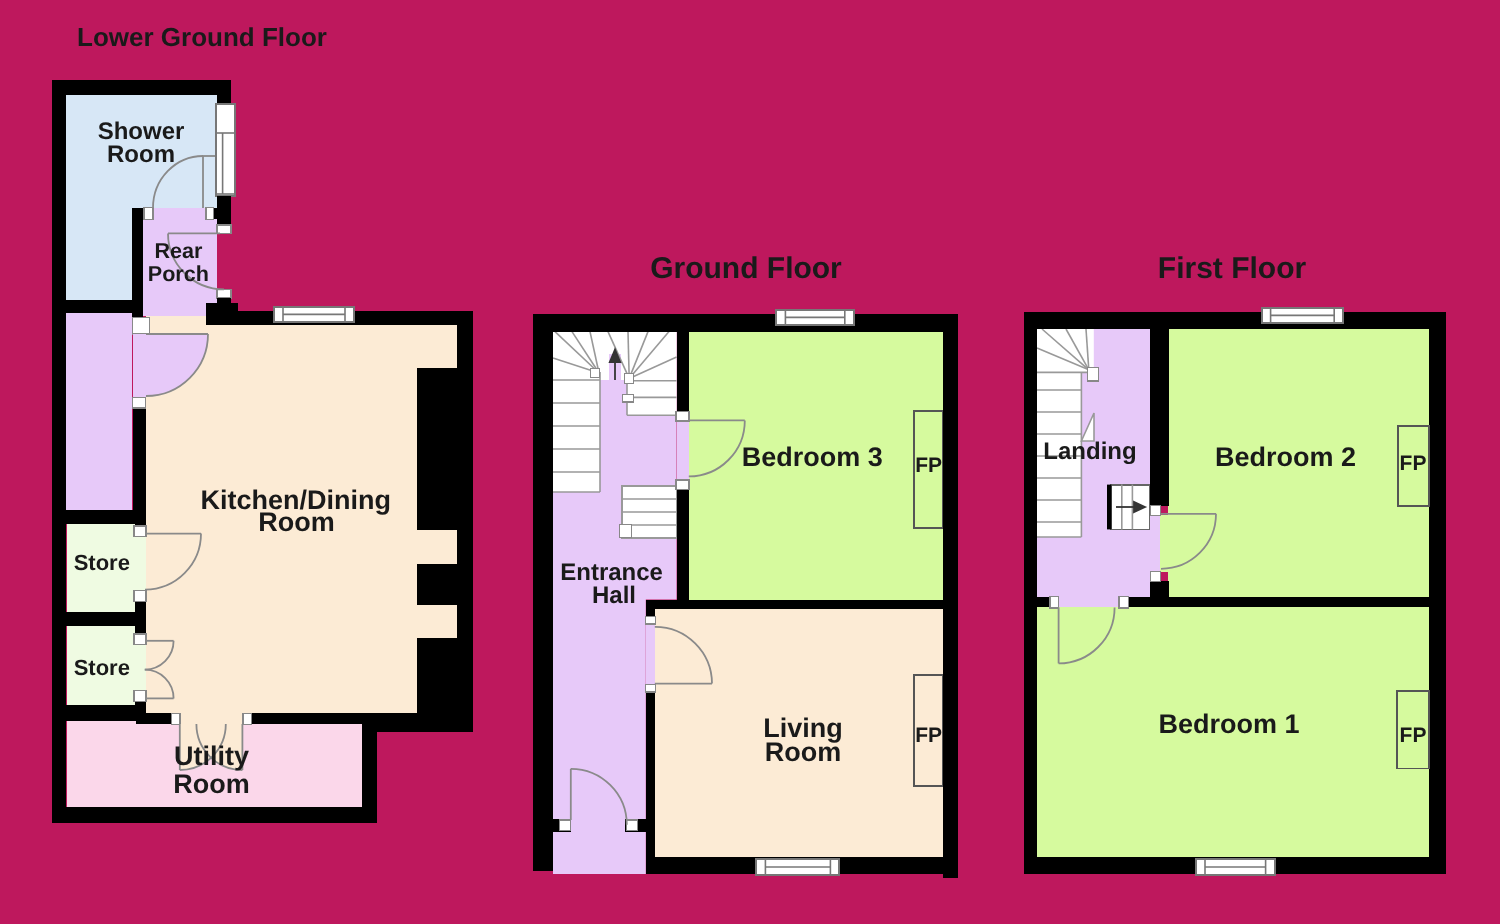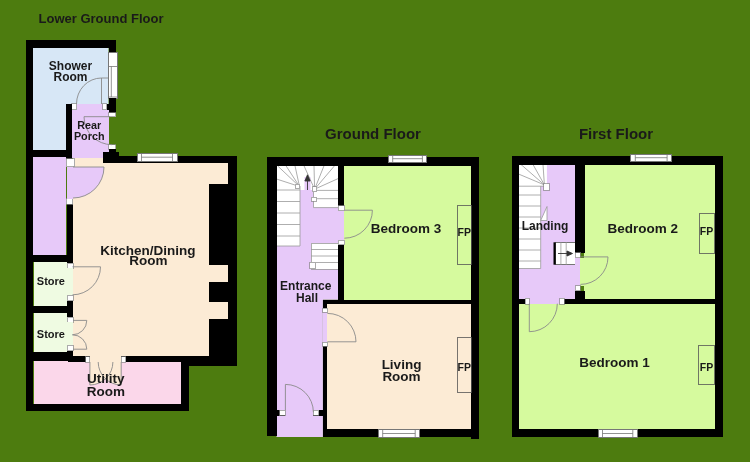--- a/index.html
+++ b/index.html
@@ -1,16 +1,16 @@
 <!DOCTYPE html>
 <html><head>
 <meta charset="utf-8">
 <style>
 html,body{margin:0;padding:0;background:#ffffff;}
-#page{position:relative;width:750px;height:462px;background:#4d7c0f;overflow:hidden;}
+#page{position:relative;width:750px;height:462px;background:#be185d;overflow:hidden;}
 svg{position:absolute;top:0;left:0;}
 text{font-family:"Liberation Sans",sans-serif;font-weight:bold;fill:#1a1a1a;}
 path,line{shape-rendering:auto;}
 </style>
 </head>
 <body>
 <div id="page">
 <svg width="750" height="462" viewBox="0 0 750 462" shape-rendering="crispEdges">
 <defs></defs>
 <g id="plan1">

